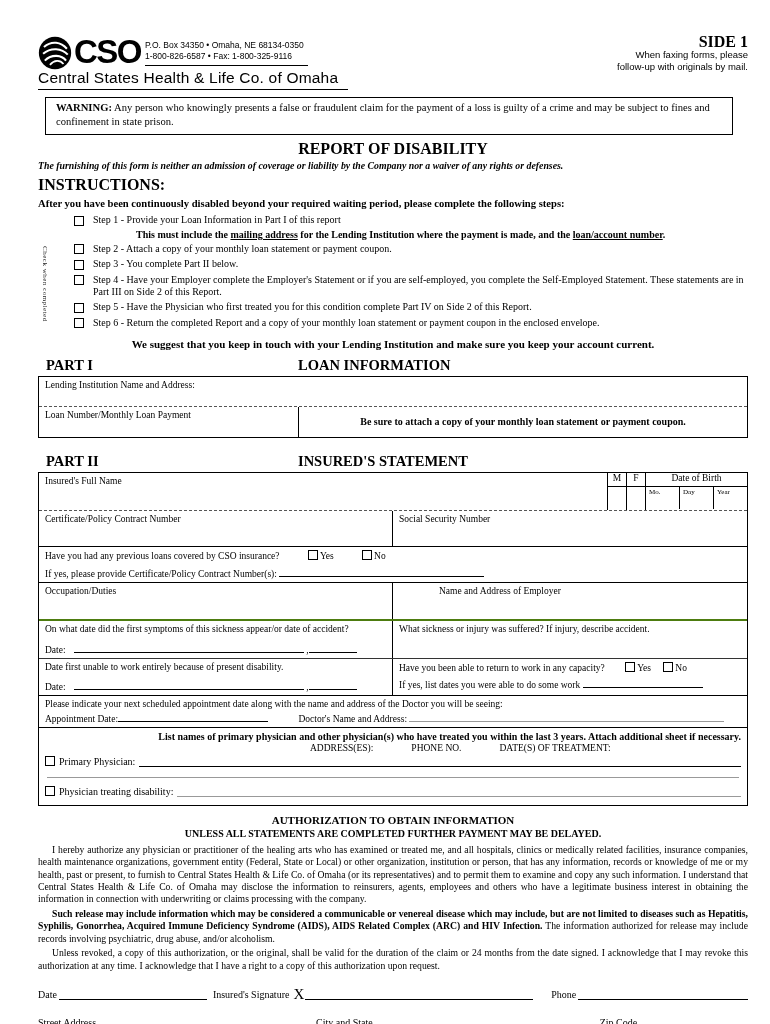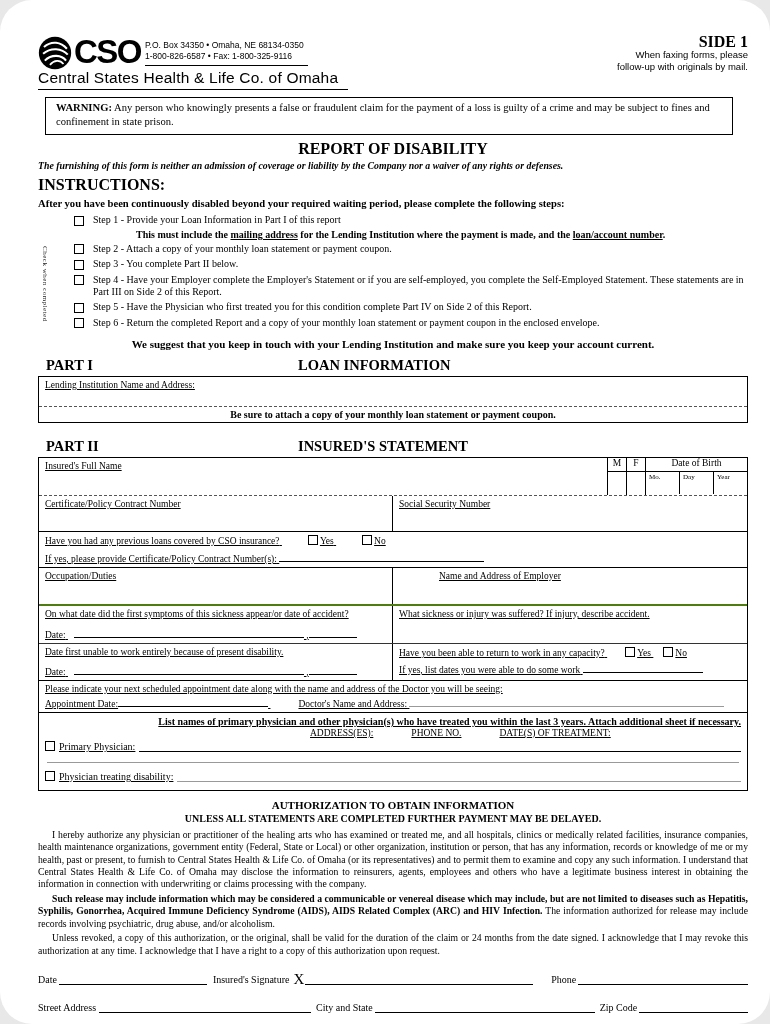--- a/index.html
+++ b/index.html
@@ -1,20 +1,20 @@
 <!DOCTYPE html>
 <html><head>
 <meta charset="utf-8">
 <style>
   html,body { margin:0; padding:0; background:#e8e8e8; }
   .page {
     width:770px; height:1024px; background:#fff; margin:0 auto;
     box-sizing:border-box; padding:36px 22px 0 38px;
     font-family:"Liberation Serif", serif; color:#000;
-    position:relative; overflow:hidden;border-radius:32px;
+    position:relative; overflow:hidden;
   }
   
   .hdr { display:flex; justify-content:space-between; align-items:flex-start; }
   .hdr-left { }
   .logo-row { display:flex; align-items:flex-start; }
   .logo-mark { width:34px; height:34px; flex:none; }
   .logo-text { font-family:"Liberation Sans", sans-serif; font-weight:bold;
     font-size:33px; line-height:32px; letter-spacing:-1.5px; margin-left:2px; }
   .addr { font-family:"Liberation Sans", sans-serif; font-size:8.5px; line-height:11px;
     margin-left:4px; padding:4px 4px 3px 0; border-bottom:1px solid #000; align-self:flex-start; }
@@ -41,21 +41,21 @@
   .step .cb { margin:1.5px 9px 0 0; }
   .step-note { font-weight:bold; font-size:10px; margin:2.5px 0 0 62px; }
   .keep-touch { text-align:center; font-weight:bold; font-size:11px; margin:9px 0 7px; }
   
   .part-head { display:flex; align-items:baseline; margin:3px 0 2px; }
   .part-head .ph { font-weight:bold; font-size:14.5px; margin-left:8px; width:252px; flex:none; }
   .part-head .pt { font-weight:bold; font-size:14.5px; }
   
   .tbl { border:1.5px solid #000; font-size:9.5px; }
   .lbl { font-size:9.5px; }
-  .cell { padding:3px 6px; box-sizing:border-box;text-decoration:underline; }
+  .cell { padding:3px 6px; box-sizing:border-box; }
   .rowflex { display:flex; }
   .dash-b { border-bottom:1px dashed #555; }
   .solid-b { border-bottom:1px solid #000; }
   .gray-b { border-bottom:2px solid #4d7c0f;gap:40px; }
   .vline { border-right:1px solid #000; }
   .fill { display:inline-block; border-bottom:1px solid #000; height:10px; vertical-align:baseline; }
   .fill.gray { border-bottom-color:#999; }
   
   .p1r1 { min-height:30px; }
   .p1r2l { width:260px; flex:none; min-height:30px; }
@@ -172,20 +172,23 @@
 
   <div class="part-head">
     <span class="ph">PART I</span>
     <span class="pt">LOAN INFORMATION</span>
   </div>
   <div class="tbl">
     <div class="cell p1r1 dash-b">
       <span class="lbl">Lending Institution Name and Address:</span>
     </div>
     <div class="rowflex">
+      <div class="cell p1r2l vline">
+        <span class="lbl">Loan Number/Monthly Loan Payment</span>
+      </div>
       <div class="p1r2r">Be sure to attach a copy of your monthly loan statement or payment coupon.</div>
     </div>
   </div>
 
   <div class="part-head" style="margin-top:15px;">
     <span class="ph">PART II</span>
     <span class="pt">INSURED'S STATEMENT</span>
   </div>
   <div class="tbl">
 

